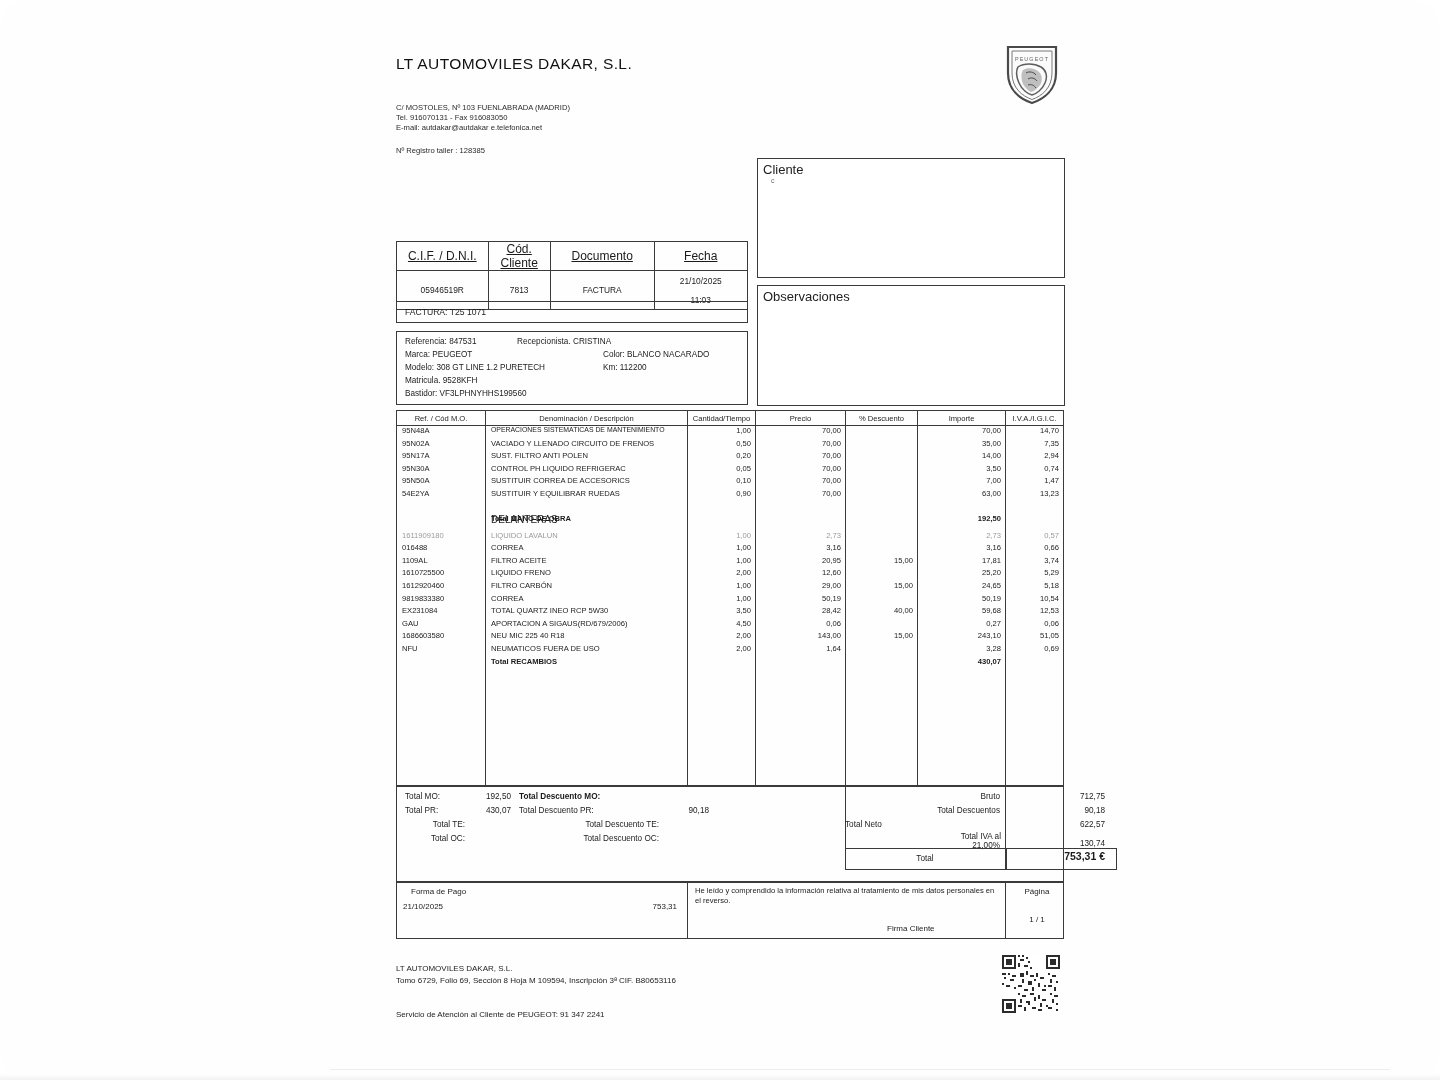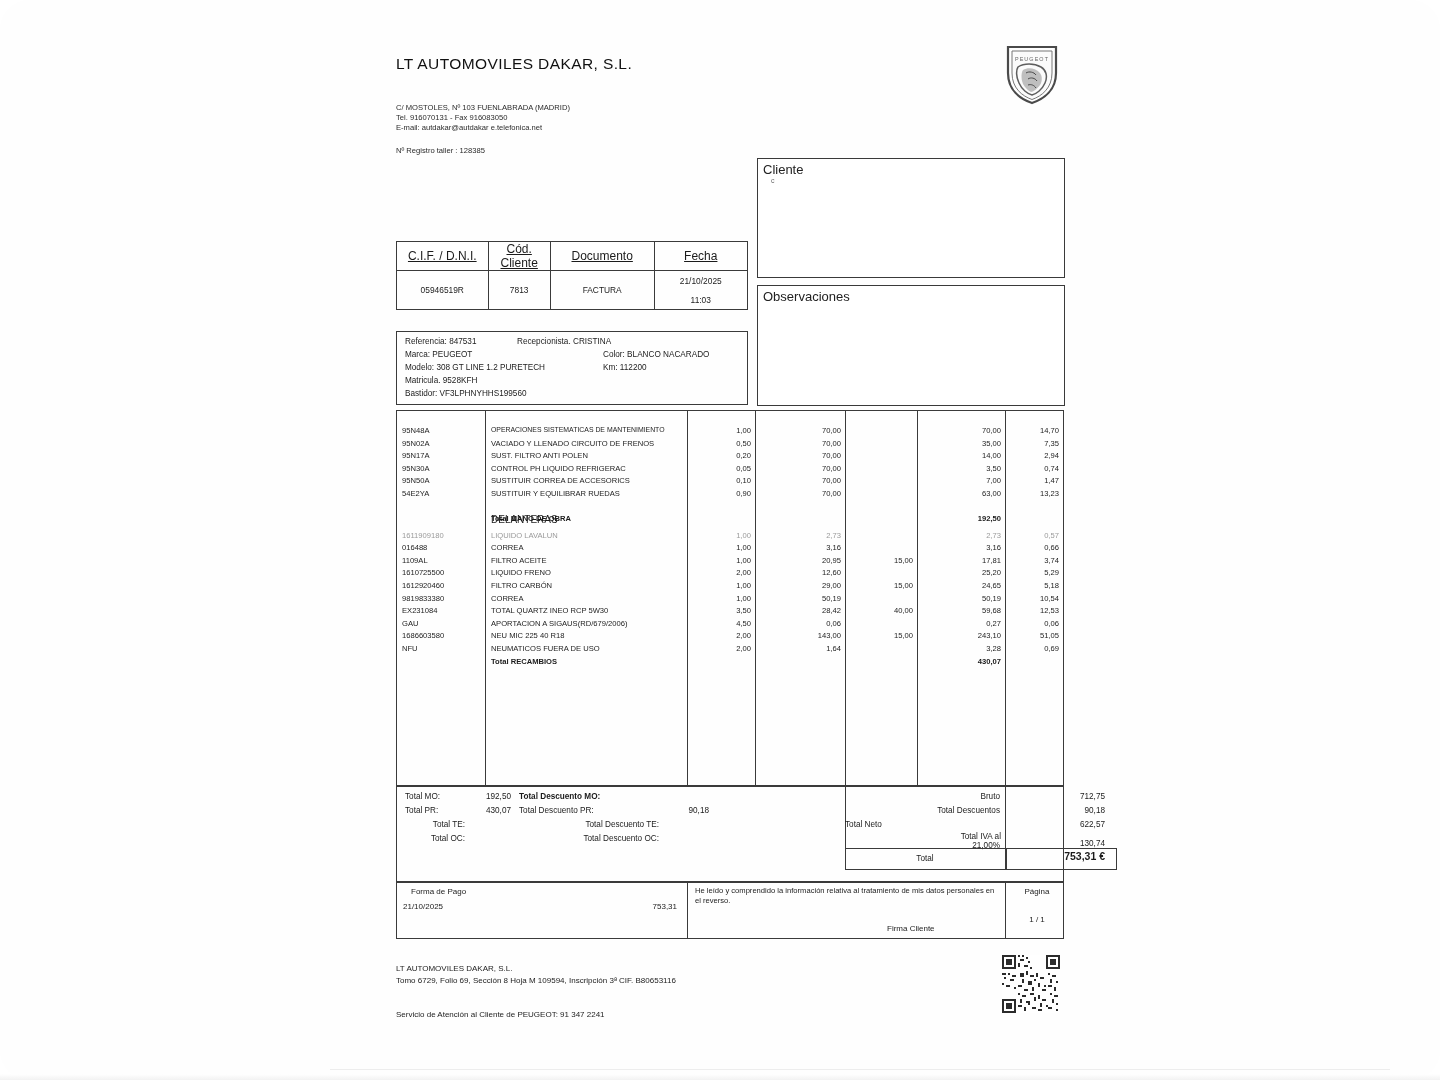--- a/index.html
+++ b/index.html
@@ -162,20 +162,23 @@
         <td>7813</td>
         <td>FACTURA</td>
         <td>
           <span class="dt-1">21/10/2025</span>
           <span class="dt-2">11:03</span>
         </td>
       </tr>
     </tbody>
   </table>
 
+  <div class="fact-strip">
+    <span>FACTURA: T25 1071</span>
+  </div>
 
   <div class="veh">
     <div class="ln" style="top:5px">Referencia: 847531</div>
     <div class="r" style="left:120px;top:5px">Recepcionista. CRISTINA</div>
     <div class="ln" style="top:18px">Marca: PEUGEOT</div>
     <div class="r" style="left:206px;top:18px">Color: BLANCO NACARADO</div>
     <div class="ln" style="top:31px">Modelo: 308 GT LINE 1.2 PURETECH</div>
     <div class="r" style="left:206px;top:31px">Km: 112200</div>
     <div class="ln" style="top:44px">Matricula. 9528KFH</div>
     <div class="ln" style="top:57px">Bastidor: VF3LPHNYHHS199560</div>
@@ -183,20 +186,29 @@
 
   <div class="items">
 
     <div class="vline" style="left:88px;height:375px"></div>
     <div class="vline" style="left:290px;height:375px"></div>
     <div class="vline" style="left:358px;height:375px"></div>
     <div class="vline" style="left:448px;height:375px"></div>
     <div class="vline" style="left:520px;height:375px"></div>
     <div class="vline" style="left:608px;height:375px"></div>
 
+    <div class="ihead">
+      <div class="hc" style="left:0;width:88px">Ref. / Cód  M.O.</div>
+      <div class="hc" style="left:89px;width:201px">Denominación / Descripción</div>
+      <div class="hc" style="left:291px;width:67px">Cantidad/Tiempo</div>
+      <div class="hc" style="left:359px;width:89px">Precio</div>
+      <div class="hc" style="left:521px;width:87px">Importe</div>
+      <div class="hc" style="left:449px;width:71px">% Descuento</div>
+      <div class="hc" style="left:609px;width:57px">I.V.A./I.G.I.C.</div>
+    </div>
 
     <div class="rowwrap" id="rows-container">
         <div class="irow">
           <div class="c-ref">95N48A</div>
           <div class="c-den small">OPERACIONES SISTEMATICAS DE MANTENIMIENTO</div>
           <div class="c-qty" style="left: 302px; width: 52px;">1,00</div>
           <div class="c-pr" style="left: 378px; width: 66px;">70,00</div>
           <div class="c-ds" style="left: 460px; width: 56px;"></div>
           <div class="c-im" style="left: 533px; width: 71px;">70,00</div>
           <div class="c-iv" style="left: 609px; width: 53px;">14,70</div>

